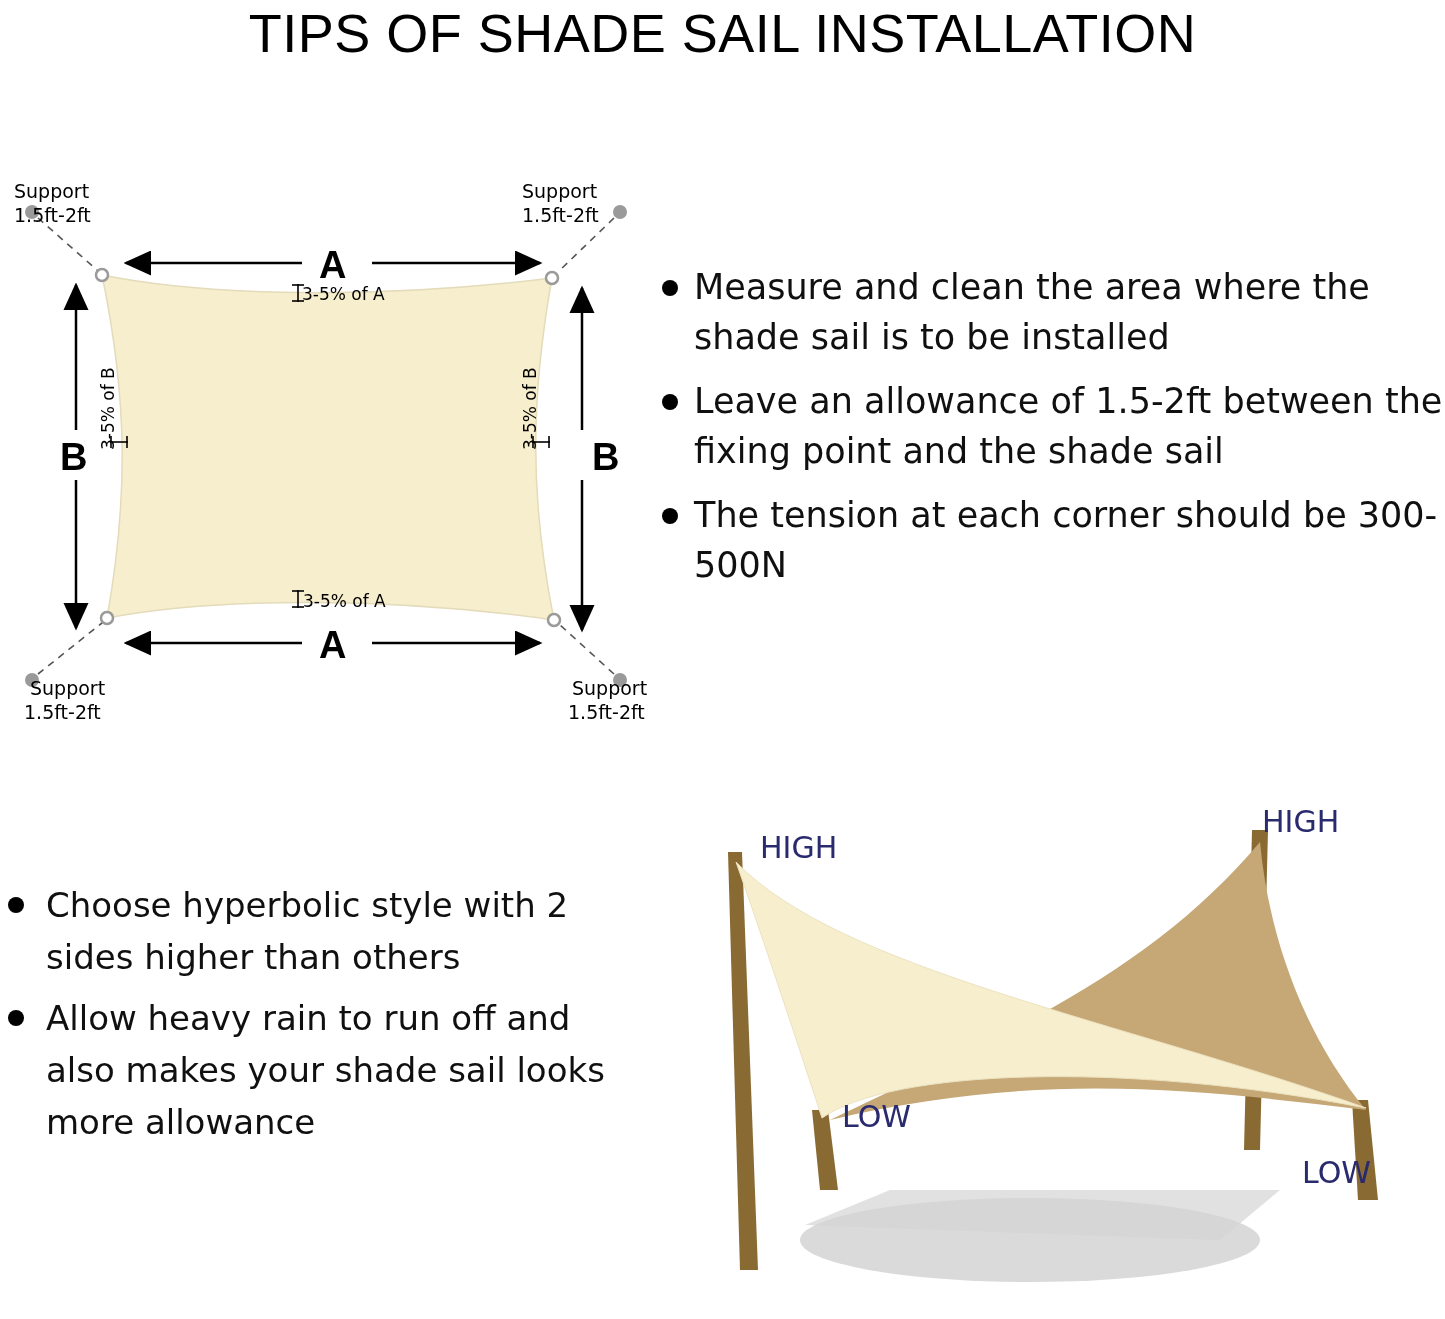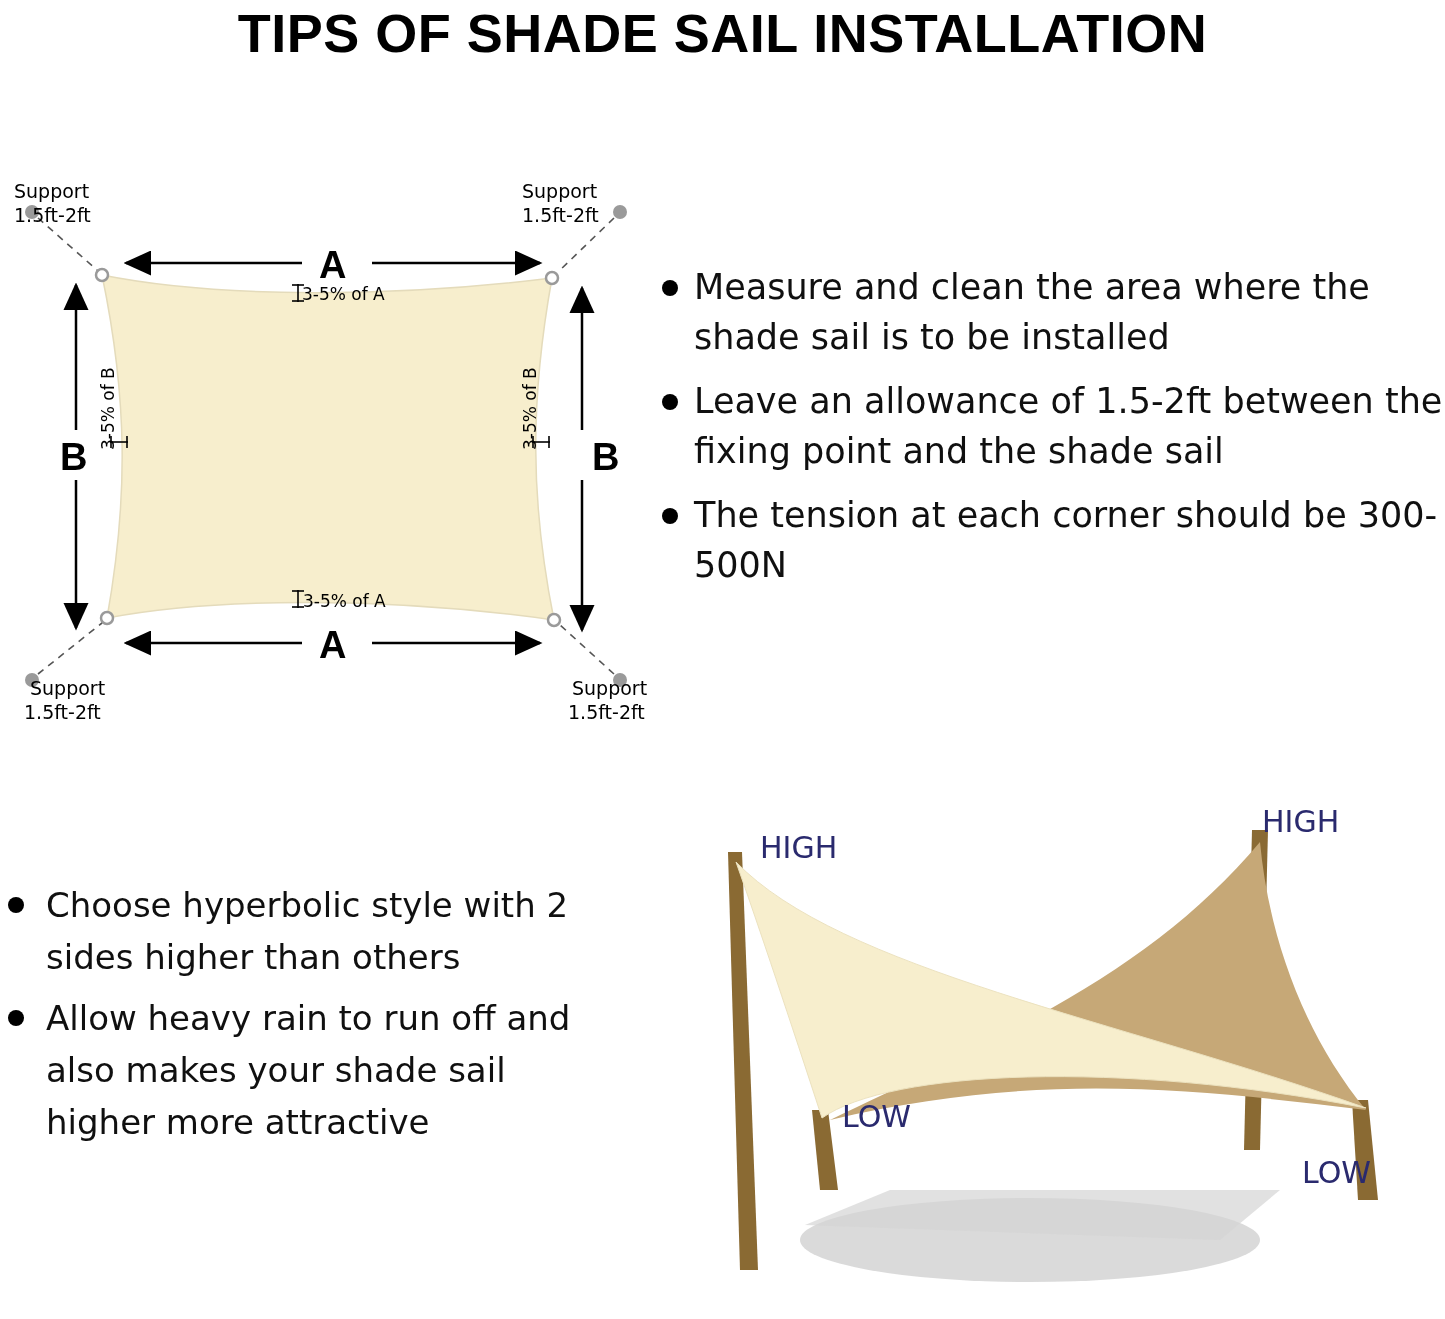--- a/index.html
+++ b/index.html
@@ -22,21 +22,21 @@
   }
 
   
   .title {
     position: absolute;
     top: 2px;
     left: 0;
     width: 1445px;
     text-align: center;
     font-size: 54px;
-    font-weight: bold;
+    font-weight: normal;
     letter-spacing: 0.5px;
     font-family: "Liberation Sans", sans-serif;
     white-space: nowrap;
   }
 
   
   .diagram-top {
     position: absolute;
     left: 2px;
     top: 150px;
@@ -200,21 +200,21 @@
     <ul class="bullet-list">
       <li>Measure and clean the area where the shade sail is to be installed</li>
       <li>Leave an allowance of 1.5-2ft between the fixing point and the shade sail</li>
       <li>The tension at each corner should be 300-500N</li>
     </ul>
   </div>
 
   <div class="bullets-bottom">
     <ul class="bullet-list">
       <li>Choose hyperbolic style with 2 sides higher than others</li>
-      <li>Allow heavy rain to run off and also makes your shade sail higher more attractive</li>
+      <li>Allow heavy rain to run off and also makes your shade sail looks more allowance</li>
     </ul>
   </div>
 
   <div class="illustration">
     <svg width="805" height="549" viewBox="0 0 805 549" xmlns="http://www.w3.org/2000/svg">
 
       <ellipse cx="390" cy="470" rx="230" ry="42" fill="#d4d4d4" opacity="0.85"></ellipse>
       <path d="M165 455 L 250 420 L 640 420 L 580 470 Z" fill="#d4d4d4" opacity="0.7"></path>
 
       <polygon points="88,82 102,82 118,500 100,500" fill="#8a6a33"></polygon>

